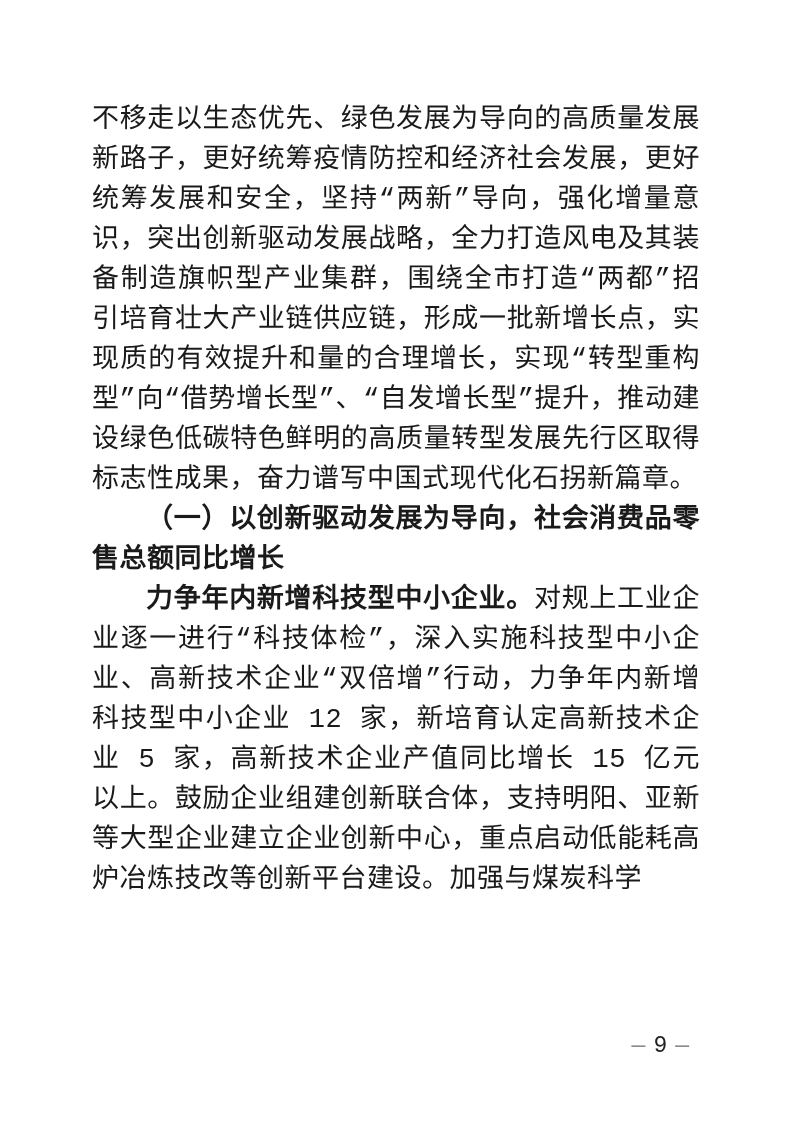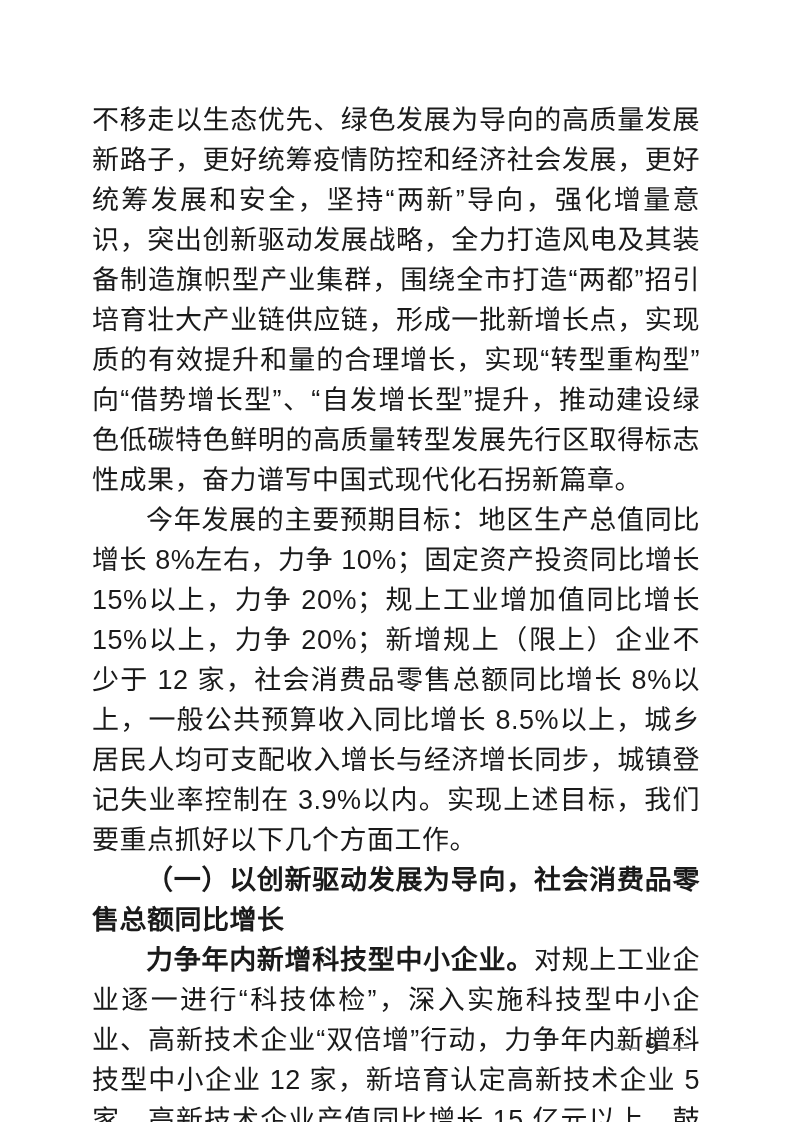--- a/index.html
+++ b/index.html
@@ -6,21 +6,21 @@
     margin: 0;
     padding: 0;
     background: #ffffff;
   }
   .page {
     position: relative;
     width: 793px;
     height: 1122px;
     background: #ffffff;
     overflow: hidden;
-    font-family: Liberation Sans, sans-serif;
+    font-family: Liberation Mono, monospace;
     color: #1a1a1a;
   }
   .content {
     position: absolute;
     left: 92px;
     top: 100px;
     width: 608px;
     font-size: 27px;
     line-height: 40px;
     text-align: justify;
@@ -57,21 +57,20 @@
   .footer .pageno {
     color: #222222;
   }
 </style>
 </head>
 <body>
 
 <div class="page">
   <div class="content">
     <p class="para">不移走以生态优先、绿色发展为导向的高质量发展新路子，更好统筹疫情防控和经济社会发展，更好统筹发展和安全，坚持“两新”导向，强化增量意识，突出创新驱动发展战略，全力打造风电及其装备制造旗帜型产业集群，围绕全市打造“两都”招引培育壮大产业链供应链，形成一批新增长点，实现质的有效提升和量的合理增长，实现“转型重构型”向“借势增长型”、“自发增长型”提升，推动建设绿色低碳特色鲜明的高质量转型发展先行区取得标志性成果，奋力谱写中国式现代化石拐新篇章。</p>
-    <p class="para indent">今年发展的主要预期目标：地区生产总值同比增长 8%左右，力争 10%；固定资产投资同比增长 15%以上，力争 20%；规上工业增加值同比增长 15%以上，力争 20%；新增规上（限上）企业不少于 12 家，社会消费品零售总额同比增长 8%以上，一般公共预算收入同比增长 8.5%以上，城乡居民人均可支配收入增长与经济增长同步，城镇登记失业率控制在 3.9%以内。实现上述目标，我们要重点抓好以下几个方面工作。</p>
     <p class="para indent heading">（一）以创新驱动发展为导向，社会消费品零售总额同比增长</p>
     <p class="para indent"><span class="lead">力争年内新增科技型中小企业。</span><span>对规上工业企业逐一进行“科技体检”，深入实施科技型中小企业、高新技术企业“双倍增”行动，力争年内新增科技型中小企业 12 家，新培育认定高新技术企业 5 家，高新技术企业产值同比增长 15 亿元以上。鼓励企业组建创新联合体，支持明阳、亚新等大型企业建立企业创新中心，重点启动低能耗高炉冶炼技改等创新平台建设。加强与煤炭科学</span></p>
   </div>
 
   <div class="footer">
     <span class="dash">—</span><span class="pageno">9</span><span class="dash">—</span>
   </div>
 </div>
 
 </body></html>

